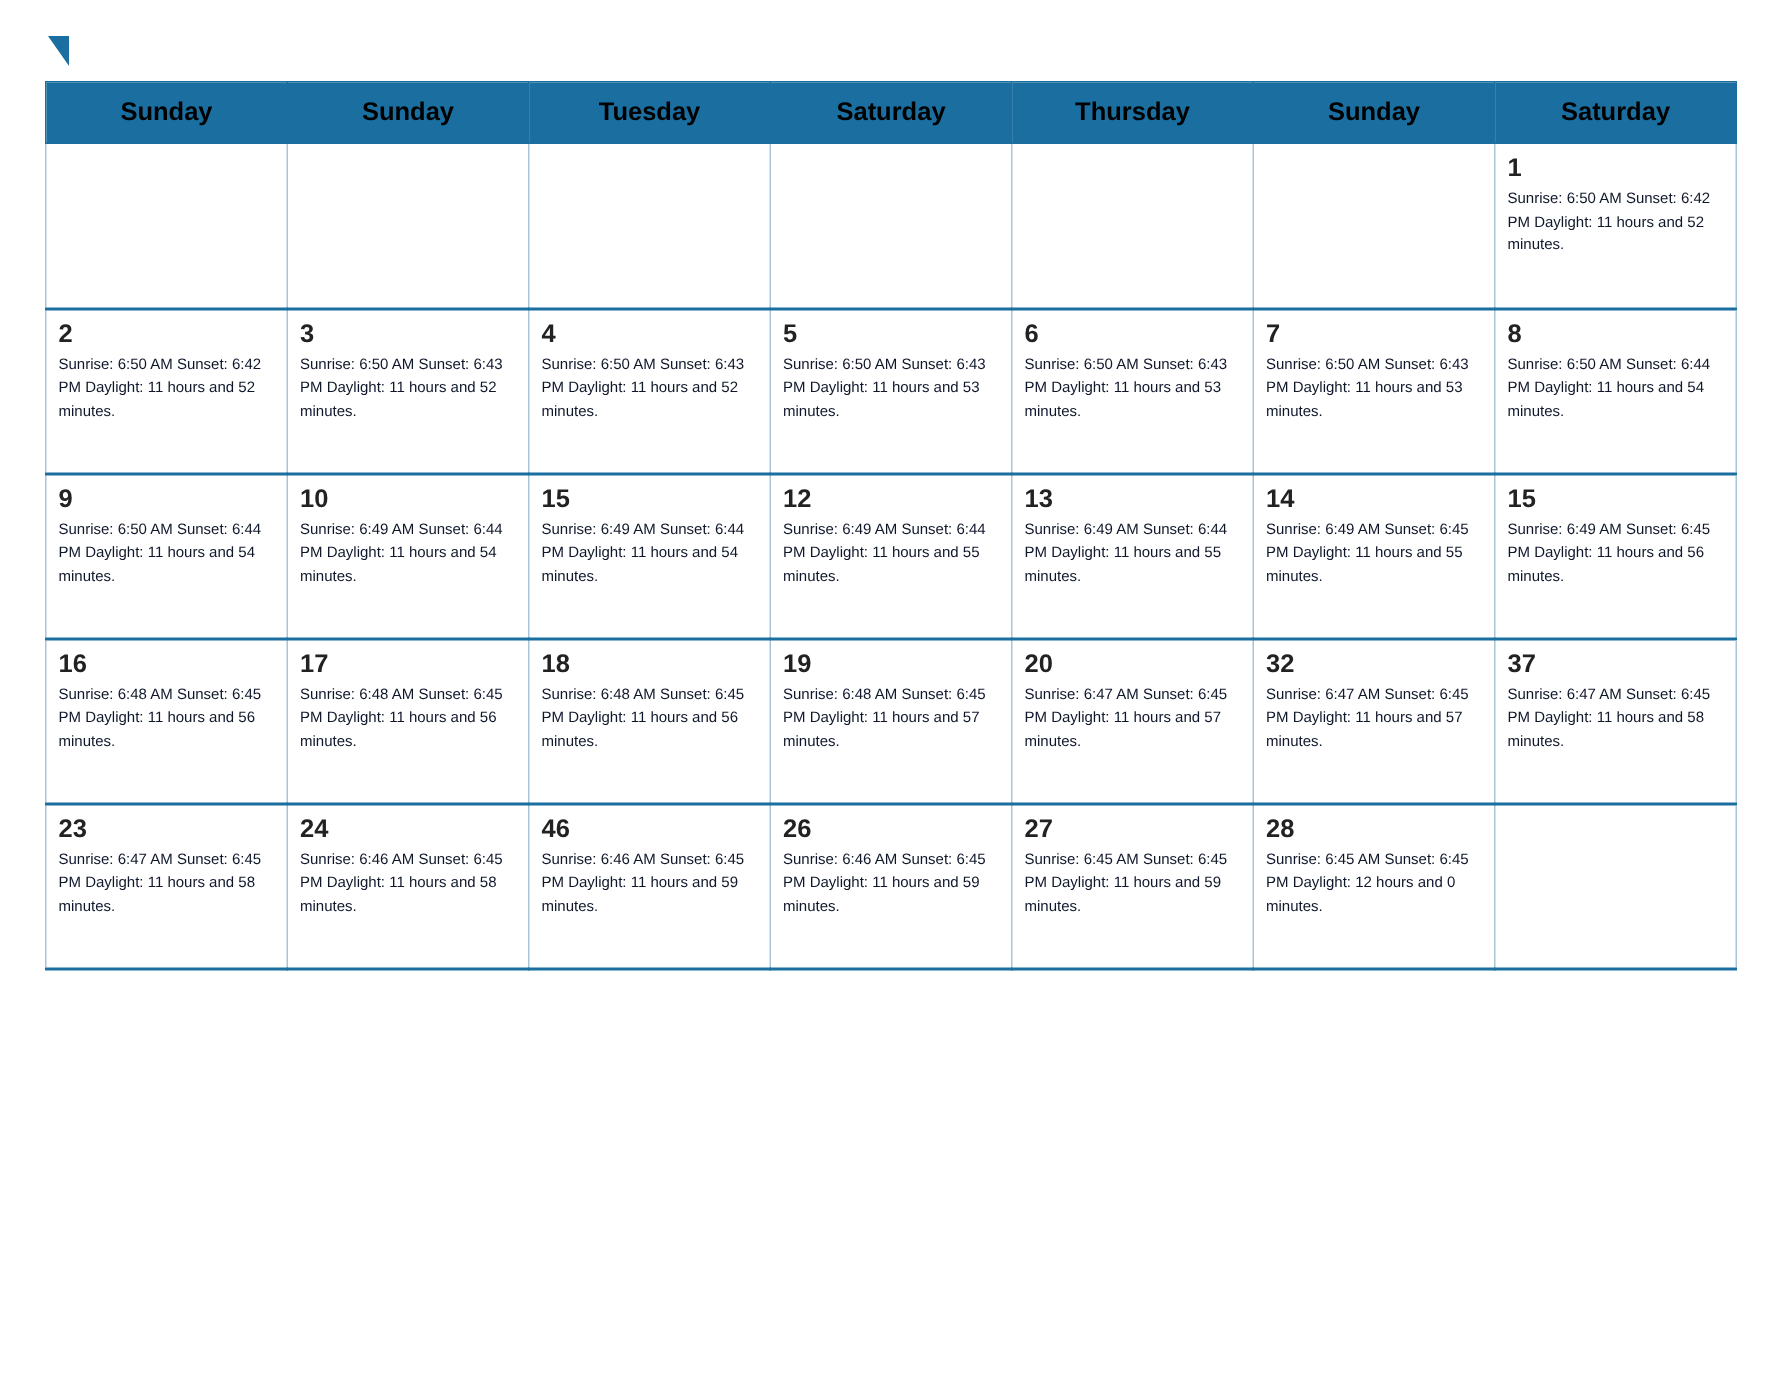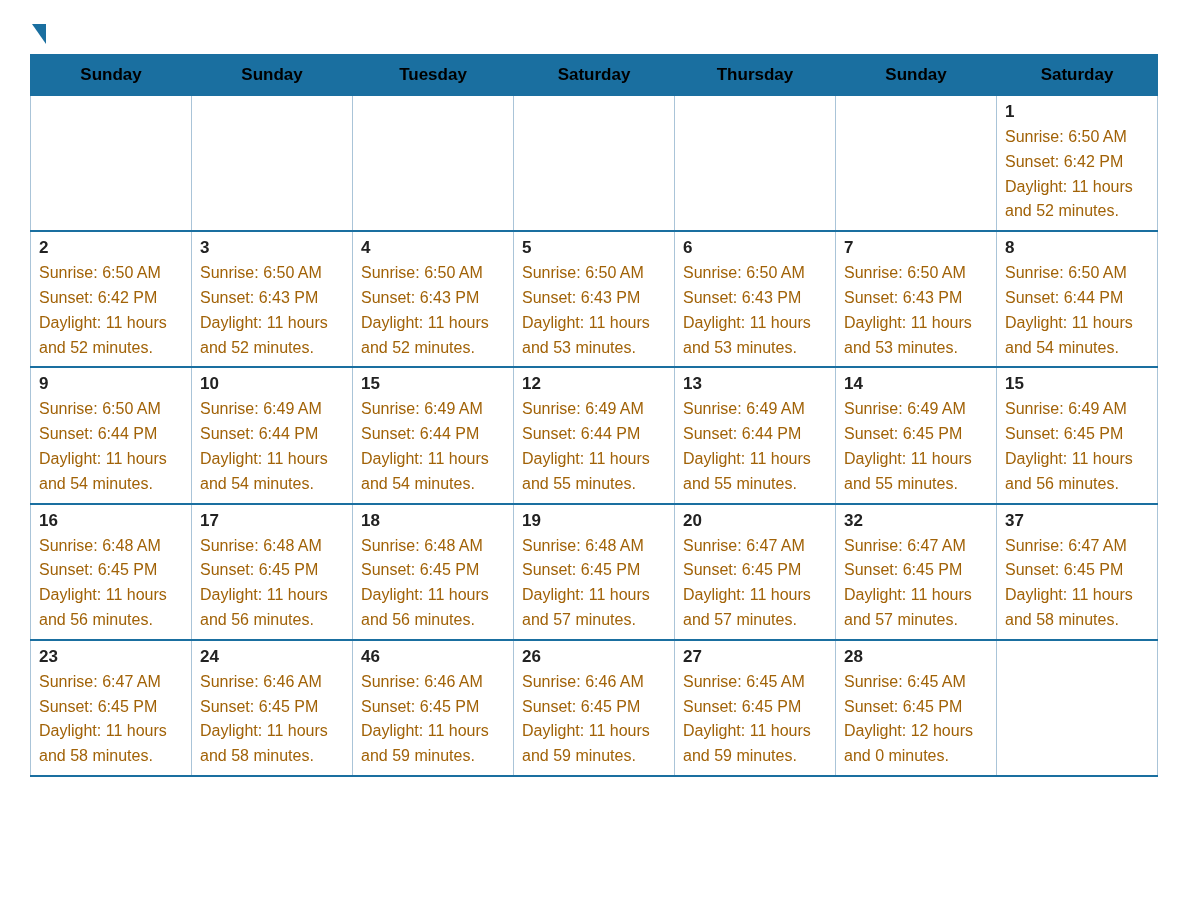--- a/index.html
+++ b/index.html
@@ -82,22 +82,22 @@
       color: #222;
     }
     .day-number {
       font-size: 17px;
       font-weight: bold;
       color: #222;
       display: block;
       margin-bottom: 3px;
     }
     .day-info {
-      font-size: 16px;
-      color: #a16207;
+      font-size: 10px;
+      color: #0f172a;
       line-height: 1.55;
     }
     tbody tr {
       border-bottom: 2px solid #1a6fa0;
     }
     .empty-cell {
       background: #fff;
     }
   </style>
 </head>

